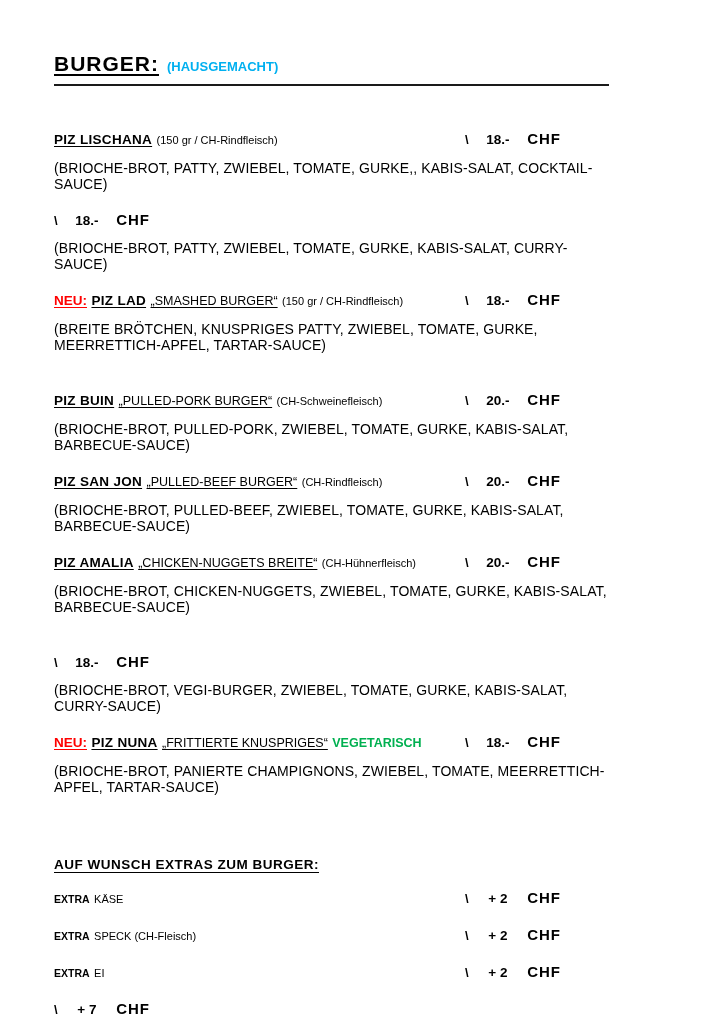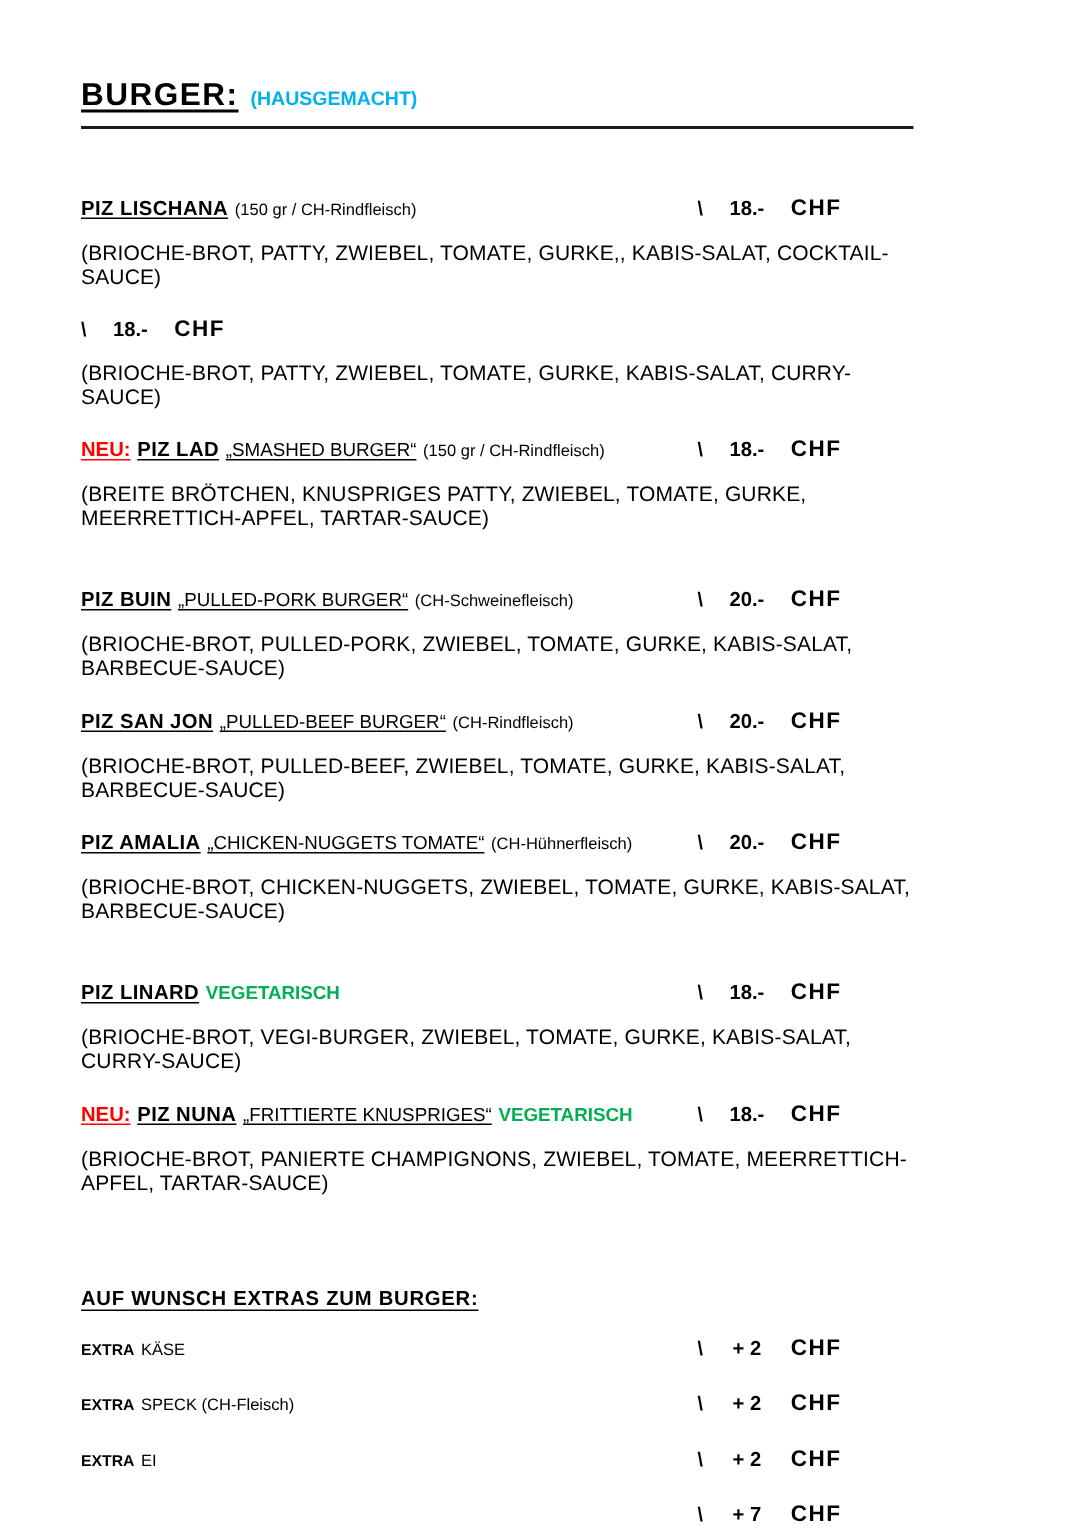--- a/index.html
+++ b/index.html
@@ -42,21 +42,21 @@
 
   .desc  { font-size:14px; margin-top:12px; letter-spacing:0.1px; }
 
   
   .extras { margin-top:62px; width:555px; }
   .extras-heading {
     font-weight:bold; font-size:13.5px; letter-spacing:0.5px;
     text-decoration:underline; text-underline-offset:3px;
     margin-bottom:17px;
   }
-  .extra-row { display:flex; justify-content:flex-end; align-items:baseline; margin-bottom:19px; }
+  .extra-row { display:flex; justify-content:space-between; align-items:baseline; margin-bottom:19px; }
   .extra-label { font-weight:bold; font-size:10.5px; }
   .extra-name  { font-size:11px; }
   .extra-note  { color:#31849B; font-size:10px; }
 </style>
 </head>
 <body>
 
 <div class="page">
 
   <div class="title-row">
@@ -153,43 +153,35 @@
       </div>
       <div class="desc">(BRIOCHE-BROT, PULLED-BEEF, ZWIEBEL, TOMATE, GURKE, KABIS-SALAT, BARBECUE-SAUCE)</div>
     </div>
 
     <div class="item">
       <div class="row">
         <div class="left">
           <span class="badge"></span>
           <span class="nm">PIZ AMALIA</span>
           <span class="tag"></span>
-          <span class="quote">„CHICKEN-NUGGETS TOMATE“</span>
+          <span class="quote">„CHICKEN-NUGGETS BREITE“</span>
           <span class="meta">(CH-Hühnerfleisch)</span>
           <span class="veg"></span>
         </div>
         <div class="right">
           <span class="sep">\</span>
           <span class="price">20.-</span>
           <span class="cur">CHF</span>
         </div>
       </div>
       <div class="desc">(BRIOCHE-BROT, CHICKEN-NUGGETS, ZWIEBEL, TOMATE, GURKE, KABIS-SALAT, BARBECUE-SAUCE)</div>
     </div>
 
     <div class="item group-gap">
       <div class="row">
-        <div class="left">
-          <span class="badge"></span>
-          <span class="nm">PIZ LINARD</span>
-          <span class="tag"></span>
-          <span class="quote"></span>
-          <span class="meta"></span>
-          <span class="veg">VEGETARISCH</span>
-        </div>
         <div class="right">
           <span class="sep">\</span>
           <span class="price">18.-</span>
           <span class="cur">CHF</span>
         </div>
       </div>
       <div class="desc">(BRIOCHE-BROT, VEGI-BURGER, ZWIEBEL, TOMATE, GURKE, KABIS-SALAT, CURRY-SAUCE)</div>
     </div>
 
     <div class="item">

